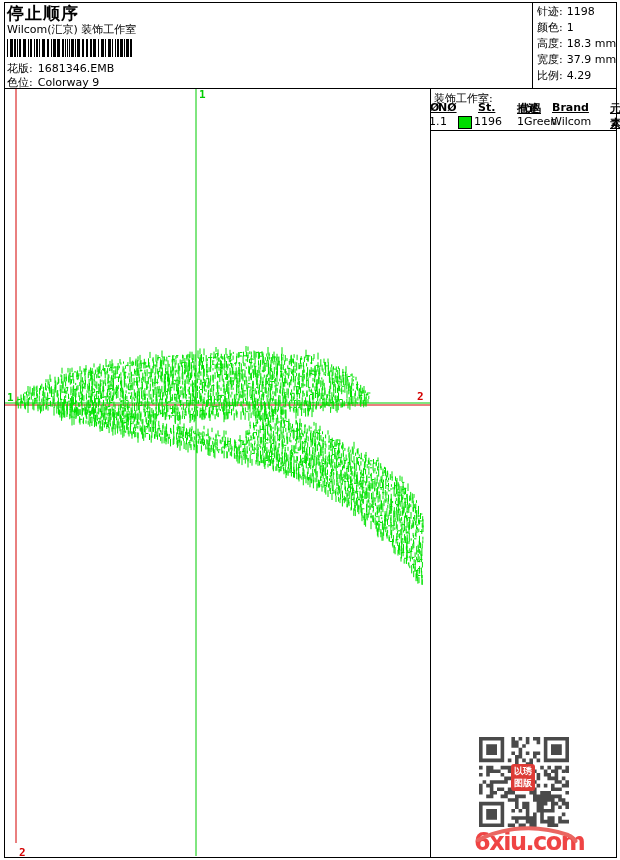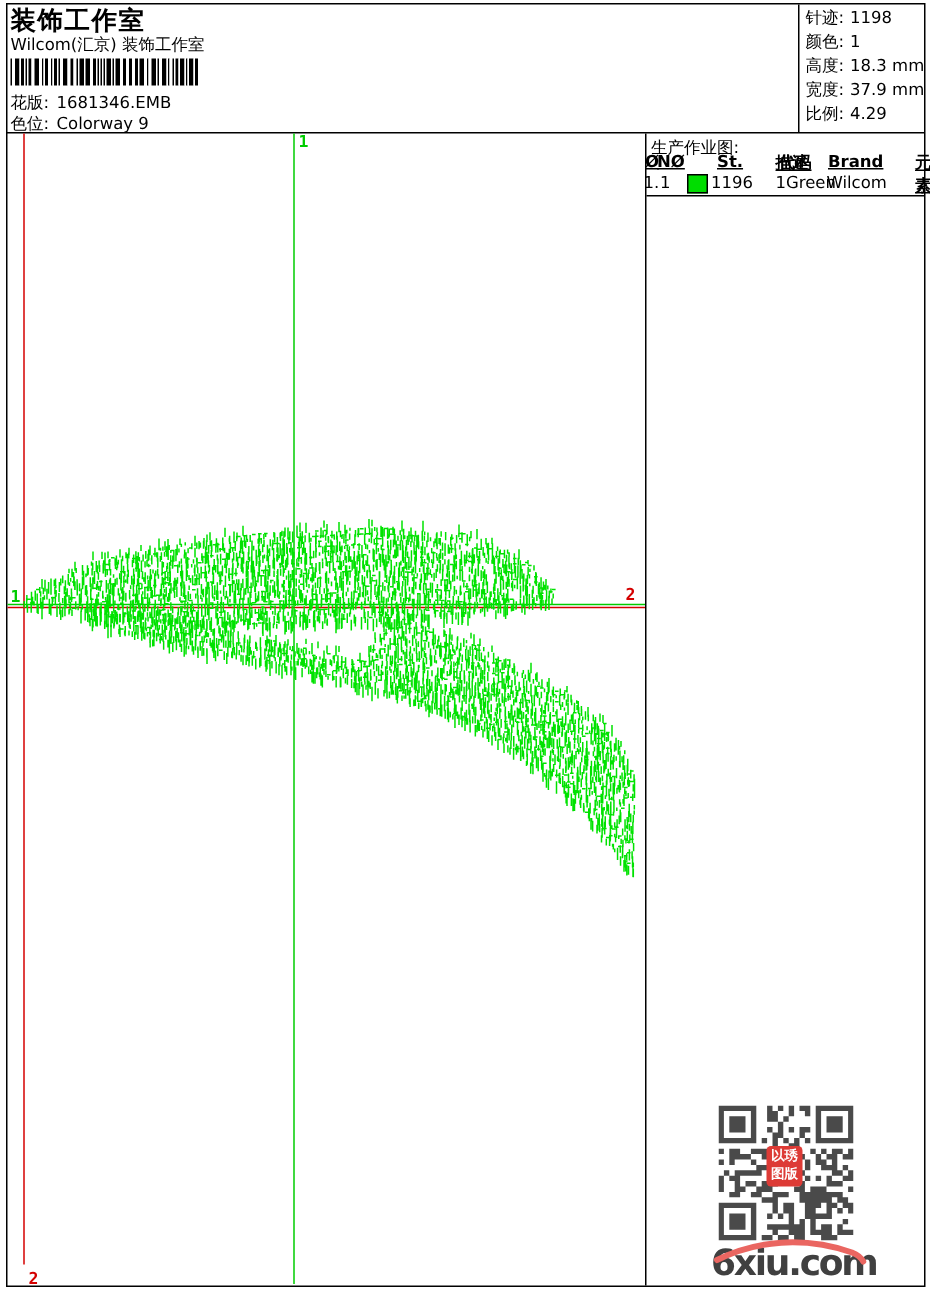--- a/index.html
+++ b/index.html
@@ -39,21 +39,21 @@
          z-index:3;padding-top:1px;}
   .site{left:474px;top:828px;font-size:24px;font-weight:bold;letter-spacing:-1.5px;
         color:#ea6661;z-index:3;}
   .swoosh{left:474px;top:818px;z-index:4;}
 </style>
 </head>
 <body>
 
 <div class="abs frame"></div>
 
-<div class="abs title">装饰工作室</div>
+<div class="abs title">停止顺序</div>
 <div class="abs studio">Wilcom(汇京) 装饰工作室</div>
 <div class="abs barcode" id="barcode">
     <div style="width: 1px; background: rgb(0, 0, 0);"></div>
     <div style="width: 2px; background: rgb(255, 255, 255);"></div>
     <div style="width: 3px; background: rgb(0, 0, 0);"></div>
     <div style="width: 1px; background: rgb(255, 255, 255);"></div>
     <div style="width: 2px; background: rgb(0, 0, 0);"></div>
     <div style="width: 1px; background: rgb(255, 255, 255);"></div>
     <div style="width: 1px; background: rgb(0, 0, 0);"></div>
     <div style="width: 1px; background: rgb(255, 255, 255);"></div>
@@ -136,21 +136,21 @@
 <div class="abs stats">
   <div><span class="lbl">针迹:</span><span>1198</span></div>
   <div><span class="lbl">颜色:</span><span>1</span></div>
   <div><span class="lbl">高度:</span><span>18.3 mm</span></div>
   <div><span class="lbl">宽度:</span><span>37.9 mm</span></div>
   <div><span class="lbl">比例:</span><span>4.29</span></div>
 </div>
 <div class="abs hdr-sep"></div>
 
 <div class="abs panel-border"></div>
-<div class="abs ss-title">生产作业图:</div>
+<div class="abs ss-title">装饰工作室:</div>
 <div class="col" style="left:430px">Ø</div>
 <div class="col" style="left:438px">NØ</div>
 <div class="col" style="left:478px">St.</div>
 <div class="col" style="left:519px">代码</div>
 <div class="col" style="left:517px">描述</div>
 <div class="col" style="left:552px">Brand</div>
 <div class="col" style="left:610px">元素</div>
 
 <div class="cell" style="left:429px">1.</div>
 <div class="cell" style="left:440px">1</div>
@@ -174,16 +174,16 @@
   <text class="marker-label m2-text" x="19" y="856">2</text>
 </svg>
 
 <svg class="abs qr" id="qr" width="90" height="90">
     <path d="M0.0,0.0h3.6v3.6h-3.6zM3.6,0.0h3.6v3.6h-3.6zM7.2,0.0h3.6v3.6h-3.6zM10.8,0.0h3.6v3.6h-3.6zM14.4,0.0h3.6v3.6h-3.6zM18.0,0.0h3.6v3.6h-3.6zM21.6,0.0h3.6v3.6h-3.6zM32.4,0.0h3.6v3.6h-3.6zM39.6,0.0h3.6v3.6h-3.6zM46.8,0.0h3.6v3.6h-3.6zM54.0,0.0h3.6v3.6h-3.6zM57.6,0.0h3.6v3.6h-3.6zM64.8,0.0h3.6v3.6h-3.6zM68.4,0.0h3.6v3.6h-3.6zM72.0,0.0h3.6v3.6h-3.6zM75.6,0.0h3.6v3.6h-3.6zM79.2,0.0h3.6v3.6h-3.6zM82.8,0.0h3.6v3.6h-3.6zM86.4,0.0h3.6v3.6h-3.6zM0.0,3.6h3.6v3.6h-3.6zM21.6,3.6h3.6v3.6h-3.6zM32.4,3.6h3.6v3.6h-3.6zM36.0,3.6h3.6v3.6h-3.6zM46.8,3.6h3.6v3.6h-3.6zM57.6,3.6h3.6v3.6h-3.6zM64.8,3.6h3.6v3.6h-3.6zM86.4,3.6h3.6v3.6h-3.6zM0.0,7.2h3.6v3.6h-3.6zM7.2,7.2h3.6v3.6h-3.6zM10.8,7.2h3.6v3.6h-3.6zM14.4,7.2h3.6v3.6h-3.6zM21.6,7.2h3.6v3.6h-3.6zM32.4,7.2h3.6v3.6h-3.6zM36.0,7.2h3.6v3.6h-3.6zM43.2,7.2h3.6v3.6h-3.6zM64.8,7.2h3.6v3.6h-3.6zM72.0,7.2h3.6v3.6h-3.6zM75.6,7.2h3.6v3.6h-3.6zM79.2,7.2h3.6v3.6h-3.6zM86.4,7.2h3.6v3.6h-3.6zM0.0,10.8h3.6v3.6h-3.6zM7.2,10.8h3.6v3.6h-3.6zM10.8,10.8h3.6v3.6h-3.6zM14.4,10.8h3.6v3.6h-3.6zM21.6,10.8h3.6v3.6h-3.6zM39.6,10.8h3.6v3.6h-3.6zM64.8,10.8h3.6v3.6h-3.6zM72.0,10.8h3.6v3.6h-3.6zM75.6,10.8h3.6v3.6h-3.6zM79.2,10.8h3.6v3.6h-3.6zM86.4,10.8h3.6v3.6h-3.6zM0.0,14.4h3.6v3.6h-3.6zM7.2,14.4h3.6v3.6h-3.6zM10.8,14.4h3.6v3.6h-3.6zM14.4,14.4h3.6v3.6h-3.6zM21.6,14.4h3.6v3.6h-3.6zM32.4,14.4h3.6v3.6h-3.6zM39.6,14.4h3.6v3.6h-3.6zM46.8,14.4h3.6v3.6h-3.6zM54.0,14.4h3.6v3.6h-3.6zM57.6,14.4h3.6v3.6h-3.6zM64.8,14.4h3.6v3.6h-3.6zM72.0,14.4h3.6v3.6h-3.6zM75.6,14.4h3.6v3.6h-3.6zM79.2,14.4h3.6v3.6h-3.6zM86.4,14.4h3.6v3.6h-3.6zM0.0,18.0h3.6v3.6h-3.6zM21.6,18.0h3.6v3.6h-3.6zM36.0,18.0h3.6v3.6h-3.6zM39.6,18.0h3.6v3.6h-3.6zM54.0,18.0h3.6v3.6h-3.6zM64.8,18.0h3.6v3.6h-3.6zM86.4,18.0h3.6v3.6h-3.6zM0.0,21.6h3.6v3.6h-3.6zM3.6,21.6h3.6v3.6h-3.6zM7.2,21.6h3.6v3.6h-3.6zM10.8,21.6h3.6v3.6h-3.6zM14.4,21.6h3.6v3.6h-3.6zM18.0,21.6h3.6v3.6h-3.6zM21.6,21.6h3.6v3.6h-3.6zM28.8,21.6h3.6v3.6h-3.6zM36.0,21.6h3.6v3.6h-3.6zM43.2,21.6h3.6v3.6h-3.6zM50.4,21.6h3.6v3.6h-3.6zM57.6,21.6h3.6v3.6h-3.6zM64.8,21.6h3.6v3.6h-3.6zM68.4,21.6h3.6v3.6h-3.6zM72.0,21.6h3.6v3.6h-3.6zM75.6,21.6h3.6v3.6h-3.6zM79.2,21.6h3.6v3.6h-3.6zM82.8,21.6h3.6v3.6h-3.6zM86.4,21.6h3.6v3.6h-3.6zM36.0,25.2h3.6v3.6h-3.6zM46.8,25.2h3.6v3.6h-3.6zM50.4,25.2h3.6v3.6h-3.6zM0.0,28.8h3.6v3.6h-3.6zM7.2,28.8h3.6v3.6h-3.6zM10.8,28.8h3.6v3.6h-3.6zM21.6,28.8h3.6v3.6h-3.6zM25.2,28.8h3.6v3.6h-3.6zM28.8,28.8h3.6v3.6h-3.6zM32.4,28.8h3.6v3.6h-3.6zM39.6,28.8h3.6v3.6h-3.6zM46.8,28.8h3.6v3.6h-3.6zM50.4,28.8h3.6v3.6h-3.6zM61.2,28.8h3.6v3.6h-3.6zM68.4,28.8h3.6v3.6h-3.6zM75.6,28.8h3.6v3.6h-3.6zM79.2,28.8h3.6v3.6h-3.6zM86.4,28.8h3.6v3.6h-3.6zM7.2,32.4h3.6v3.6h-3.6zM10.8,32.4h3.6v3.6h-3.6zM14.4,32.4h3.6v3.6h-3.6zM18.0,32.4h3.6v3.6h-3.6zM28.8,32.4h3.6v3.6h-3.6zM54.0,32.4h3.6v3.6h-3.6zM64.8,32.4h3.6v3.6h-3.6zM72.0,32.4h3.6v3.6h-3.6zM75.6,32.4h3.6v3.6h-3.6zM82.8,32.4h3.6v3.6h-3.6zM86.4,32.4h3.6v3.6h-3.6zM0.0,36.0h3.6v3.6h-3.6zM7.2,36.0h3.6v3.6h-3.6zM21.6,36.0h3.6v3.6h-3.6zM46.8,36.0h3.6v3.6h-3.6zM50.4,36.0h3.6v3.6h-3.6zM57.6,36.0h3.6v3.6h-3.6zM64.8,36.0h3.6v3.6h-3.6zM68.4,36.0h3.6v3.6h-3.6zM75.6,36.0h3.6v3.6h-3.6zM25.2,39.6h3.6v3.6h-3.6zM28.8,39.6h3.6v3.6h-3.6zM36.0,39.6h3.6v3.6h-3.6zM39.6,39.6h3.6v3.6h-3.6zM43.2,39.6h3.6v3.6h-3.6zM46.8,39.6h3.6v3.6h-3.6zM57.6,39.6h3.6v3.6h-3.6zM68.4,39.6h3.6v3.6h-3.6zM72.0,39.6h3.6v3.6h-3.6zM75.6,39.6h3.6v3.6h-3.6zM82.8,39.6h3.6v3.6h-3.6zM3.6,43.2h3.6v3.6h-3.6zM10.8,43.2h3.6v3.6h-3.6zM14.4,43.2h3.6v3.6h-3.6zM18.0,43.2h3.6v3.6h-3.6zM21.6,43.2h3.6v3.6h-3.6zM25.2,43.2h3.6v3.6h-3.6zM32.4,43.2h3.6v3.6h-3.6zM36.0,43.2h3.6v3.6h-3.6zM39.6,43.2h3.6v3.6h-3.6zM46.8,43.2h3.6v3.6h-3.6zM54.0,43.2h3.6v3.6h-3.6zM75.6,43.2h3.6v3.6h-3.6zM79.2,43.2h3.6v3.6h-3.6zM86.4,43.2h3.6v3.6h-3.6zM0.0,46.8h3.6v3.6h-3.6zM7.2,46.8h3.6v3.6h-3.6zM10.8,46.8h3.6v3.6h-3.6zM46.8,46.8h3.6v3.6h-3.6zM57.6,46.8h3.6v3.6h-3.6zM64.8,46.8h3.6v3.6h-3.6zM72.0,46.8h3.6v3.6h-3.6zM82.8,46.8h3.6v3.6h-3.6zM86.4,46.8h3.6v3.6h-3.6zM0.0,50.4h3.6v3.6h-3.6zM10.8,50.4h3.6v3.6h-3.6zM18.0,50.4h3.6v3.6h-3.6zM21.6,50.4h3.6v3.6h-3.6zM28.8,50.4h3.6v3.6h-3.6zM32.4,50.4h3.6v3.6h-3.6zM36.0,50.4h3.6v3.6h-3.6zM54.0,50.4h3.6v3.6h-3.6zM72.0,50.4h3.6v3.6h-3.6zM75.6,50.4h3.6v3.6h-3.6zM79.2,50.4h3.6v3.6h-3.6zM0.0,54.0h3.6v3.6h-3.6zM10.8,54.0h3.6v3.6h-3.6zM14.4,54.0h3.6v3.6h-3.6zM25.2,54.0h3.6v3.6h-3.6zM28.8,54.0h3.6v3.6h-3.6zM32.4,54.0h3.6v3.6h-3.6zM50.4,54.0h3.6v3.6h-3.6zM54.0,54.0h3.6v3.6h-3.6zM61.2,54.0h3.6v3.6h-3.6zM64.8,54.0h3.6v3.6h-3.6zM68.4,54.0h3.6v3.6h-3.6zM86.4,54.0h3.6v3.6h-3.6zM7.2,57.6h3.6v3.6h-3.6zM10.8,57.6h3.6v3.6h-3.6zM21.6,57.6h3.6v3.6h-3.6zM25.2,57.6h3.6v3.6h-3.6zM36.0,57.6h3.6v3.6h-3.6zM39.6,57.6h3.6v3.6h-3.6zM43.2,57.6h3.6v3.6h-3.6zM54.0,57.6h3.6v3.6h-3.6zM57.6,57.6h3.6v3.6h-3.6zM61.2,57.6h3.6v3.6h-3.6zM64.8,57.6h3.6v3.6h-3.6zM68.4,57.6h3.6v3.6h-3.6zM72.0,57.6h3.6v3.6h-3.6zM75.6,57.6h3.6v3.6h-3.6zM79.2,57.6h3.6v3.6h-3.6zM28.8,61.2h3.6v3.6h-3.6zM32.4,61.2h3.6v3.6h-3.6zM36.0,61.2h3.6v3.6h-3.6zM54.0,61.2h3.6v3.6h-3.6zM57.6,61.2h3.6v3.6h-3.6zM61.2,61.2h3.6v3.6h-3.6zM64.8,61.2h3.6v3.6h-3.6zM68.4,61.2h3.6v3.6h-3.6zM72.0,61.2h3.6v3.6h-3.6zM79.2,61.2h3.6v3.6h-3.6zM82.8,61.2h3.6v3.6h-3.6zM0.0,64.8h3.6v3.6h-3.6zM3.6,64.8h3.6v3.6h-3.6zM7.2,64.8h3.6v3.6h-3.6zM10.8,64.8h3.6v3.6h-3.6zM14.4,64.8h3.6v3.6h-3.6zM18.0,64.8h3.6v3.6h-3.6zM21.6,64.8h3.6v3.6h-3.6zM36.0,64.8h3.6v3.6h-3.6zM43.2,64.8h3.6v3.6h-3.6zM46.8,64.8h3.6v3.6h-3.6zM57.6,64.8h3.6v3.6h-3.6zM61.2,64.8h3.6v3.6h-3.6zM64.8,64.8h3.6v3.6h-3.6zM72.0,64.8h3.6v3.6h-3.6zM75.6,64.8h3.6v3.6h-3.6zM82.8,64.8h3.6v3.6h-3.6zM86.4,64.8h3.6v3.6h-3.6zM0.0,68.4h3.6v3.6h-3.6zM21.6,68.4h3.6v3.6h-3.6zM36.0,68.4h3.6v3.6h-3.6zM43.2,68.4h3.6v3.6h-3.6zM46.8,68.4h3.6v3.6h-3.6zM57.6,68.4h3.6v3.6h-3.6zM61.2,68.4h3.6v3.6h-3.6zM72.0,68.4h3.6v3.6h-3.6zM79.2,68.4h3.6v3.6h-3.6zM86.4,68.4h3.6v3.6h-3.6zM0.0,72.0h3.6v3.6h-3.6zM7.2,72.0h3.6v3.6h-3.6zM10.8,72.0h3.6v3.6h-3.6zM14.4,72.0h3.6v3.6h-3.6zM21.6,72.0h3.6v3.6h-3.6zM32.4,72.0h3.6v3.6h-3.6zM39.6,72.0h3.6v3.6h-3.6zM46.8,72.0h3.6v3.6h-3.6zM57.6,72.0h3.6v3.6h-3.6zM61.2,72.0h3.6v3.6h-3.6zM64.8,72.0h3.6v3.6h-3.6zM68.4,72.0h3.6v3.6h-3.6zM72.0,72.0h3.6v3.6h-3.6zM0.0,75.6h3.6v3.6h-3.6zM7.2,75.6h3.6v3.6h-3.6zM10.8,75.6h3.6v3.6h-3.6zM14.4,75.6h3.6v3.6h-3.6zM21.6,75.6h3.6v3.6h-3.6zM46.8,75.6h3.6v3.6h-3.6zM54.0,75.6h3.6v3.6h-3.6zM61.2,75.6h3.6v3.6h-3.6zM82.8,75.6h3.6v3.6h-3.6zM0.0,79.2h3.6v3.6h-3.6zM7.2,79.2h3.6v3.6h-3.6zM10.8,79.2h3.6v3.6h-3.6zM14.4,79.2h3.6v3.6h-3.6zM21.6,79.2h3.6v3.6h-3.6zM32.4,79.2h3.6v3.6h-3.6zM36.0,79.2h3.6v3.6h-3.6zM39.6,79.2h3.6v3.6h-3.6zM43.2,79.2h3.6v3.6h-3.6zM46.8,79.2h3.6v3.6h-3.6zM50.4,79.2h3.6v3.6h-3.6zM54.0,79.2h3.6v3.6h-3.6zM61.2,79.2h3.6v3.6h-3.6zM68.4,79.2h3.6v3.6h-3.6zM72.0,79.2h3.6v3.6h-3.6zM79.2,79.2h3.6v3.6h-3.6zM0.0,82.8h3.6v3.6h-3.6zM21.6,82.8h3.6v3.6h-3.6zM36.0,82.8h3.6v3.6h-3.6zM46.8,82.8h3.6v3.6h-3.6zM50.4,82.8h3.6v3.6h-3.6zM54.0,82.8h3.6v3.6h-3.6zM61.2,82.8h3.6v3.6h-3.6zM64.8,82.8h3.6v3.6h-3.6zM68.4,82.8h3.6v3.6h-3.6zM72.0,82.8h3.6v3.6h-3.6zM79.2,82.8h3.6v3.6h-3.6zM82.8,82.8h3.6v3.6h-3.6zM86.4,82.8h3.6v3.6h-3.6zM0.0,86.4h3.6v3.6h-3.6zM3.6,86.4h3.6v3.6h-3.6zM7.2,86.4h3.6v3.6h-3.6zM10.8,86.4h3.6v3.6h-3.6zM14.4,86.4h3.6v3.6h-3.6zM18.0,86.4h3.6v3.6h-3.6zM21.6,86.4h3.6v3.6h-3.6zM28.8,86.4h3.6v3.6h-3.6zM32.4,86.4h3.6v3.6h-3.6zM39.6,86.4h3.6v3.6h-3.6zM43.2,86.4h3.6v3.6h-3.6zM50.4,86.4h3.6v3.6h-3.6zM54.0,86.4h3.6v3.6h-3.6zM68.4,86.4h3.6v3.6h-3.6zM72.0,86.4h3.6v3.6h-3.6zM75.6,86.4h3.6v3.6h-3.6z" fill="#4a4a4a"></path>
   </svg>
 <div class="abs stamp">
   <div>以琇</div>
   <div>图版</div>
 </div>
-<div class="abs site" style="color: #404040;">6xiu.com</div>
+<div class="abs site" style="color: #ef4444;">6xiu.com</div>
 <svg class="abs swoosh" width="106" height="30">
   <path id="swoosh-path" d="M4,22 C 30,9 62,6 94,17 c 4,1.6 6,3.4 7.5,6" fill="none" stroke="#ea6661" stroke-width="4" stroke-linecap="round"></path>
 </svg>
 
 </body></html>

